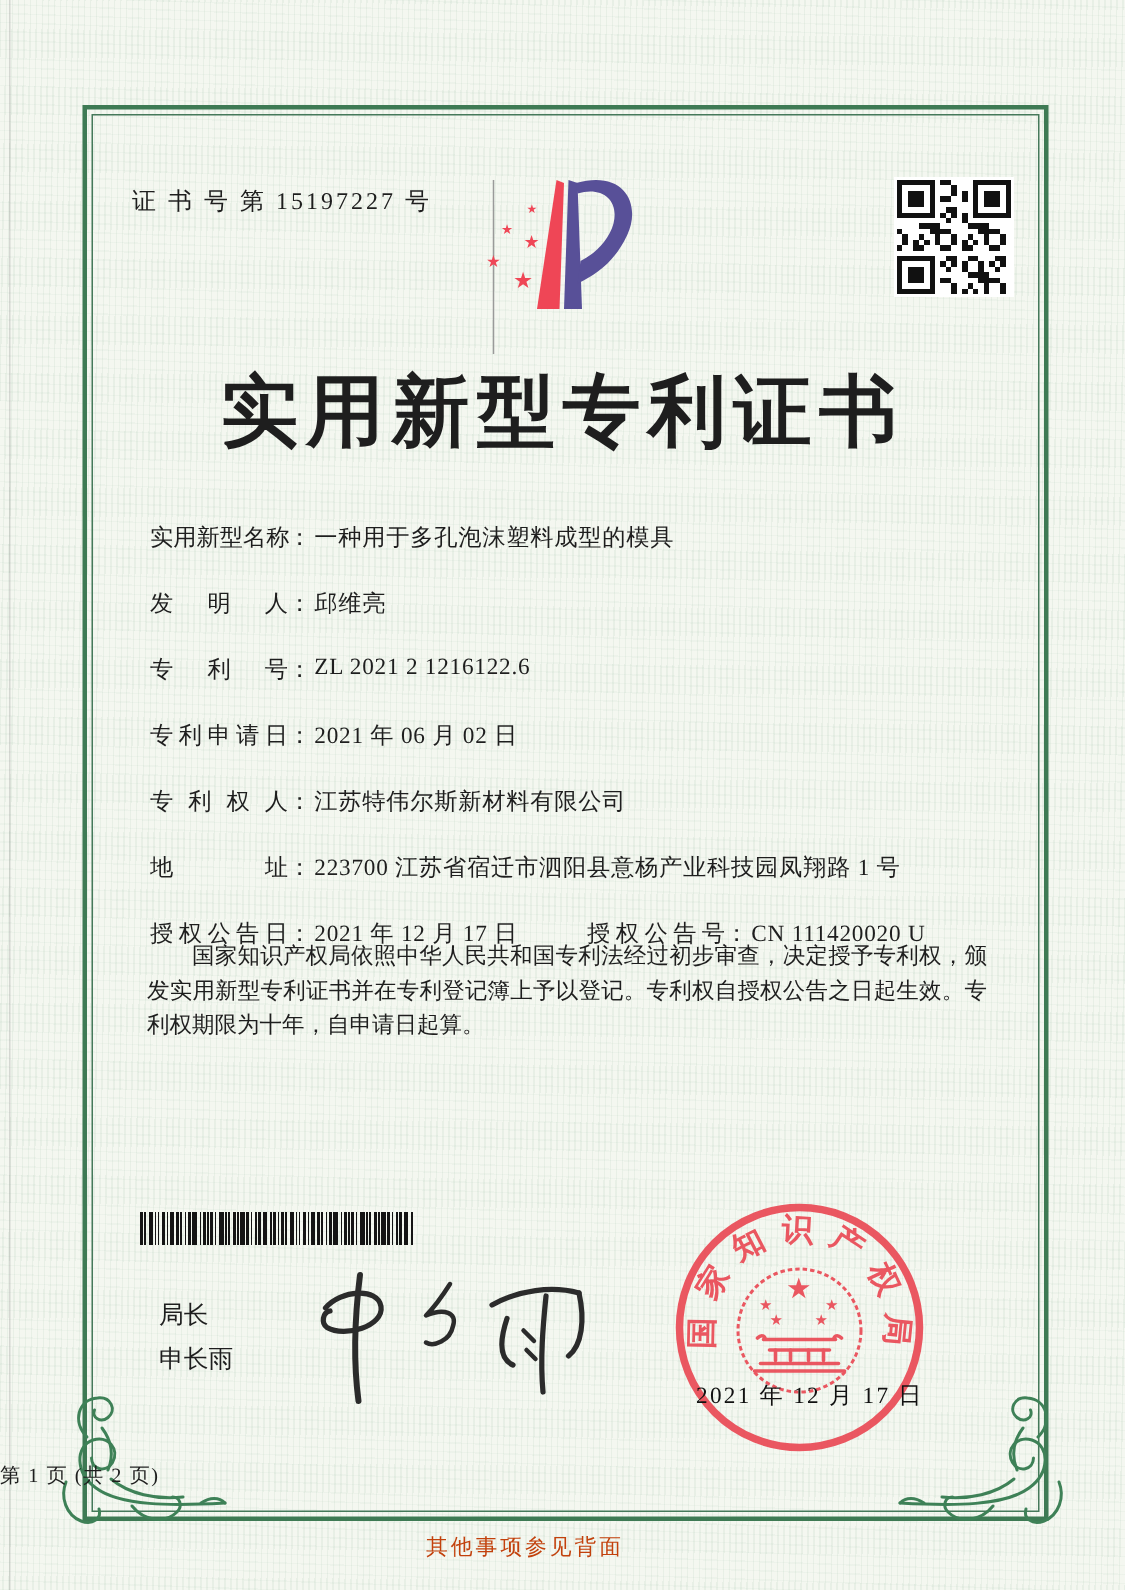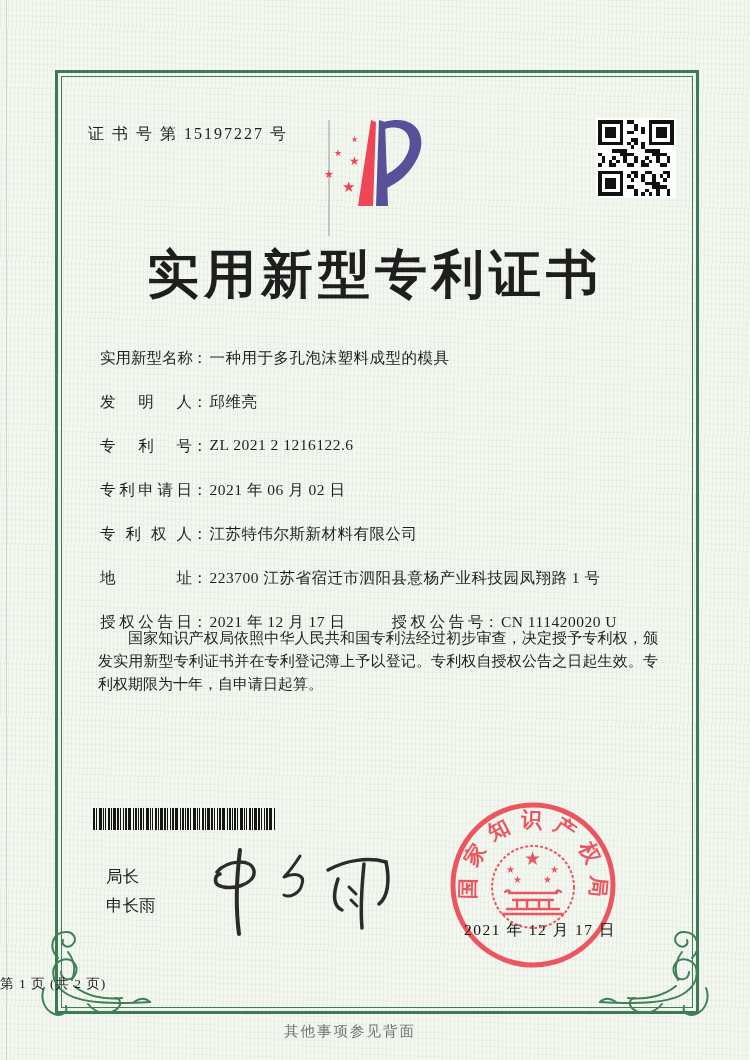--- a/index.html
+++ b/index.html
@@ -47,21 +47,21 @@
 
   .barcode{position:absolute;left:93px;top:808px;width:184px;height:22px;}
 
   .issuer{position:absolute;left:106px;top:862px;font-size:16.5px;line-height:29px;}
   .sig{position:absolute;left:200px;top:842px;width:200px;height:100px;}
 
   .seal{position:absolute;left:447px;top:799px;width:172px;height:172px;opacity:.92;}
   .seal-date{position:absolute;left:464px;top:920px;font-size:15.5px;letter-spacing:1.5px;color:#111;}
 
   .page-no{position:absolute;left:0;top:975px;width:710px;text-align:left;font-size:13.5px;letter-spacing:1px;}
-  .back-note{position:absolute;left:0;top:1022px;width:700px;text-align:center;font-size:14.5px;letter-spacing:2px;color:#737373;}
+  .back-note{position:absolute;left:0;top:1022px;width:700px;text-align:center;font-size:14.5px;letter-spacing:2px;color:#c2410c;}
 </style>
 </head>
 <body>
 
 <div class="paper"></div>
 <div class="scan-edge"></div>
 
 <div class="frame">
   <div class="frame-inner"></div>
 </div>

